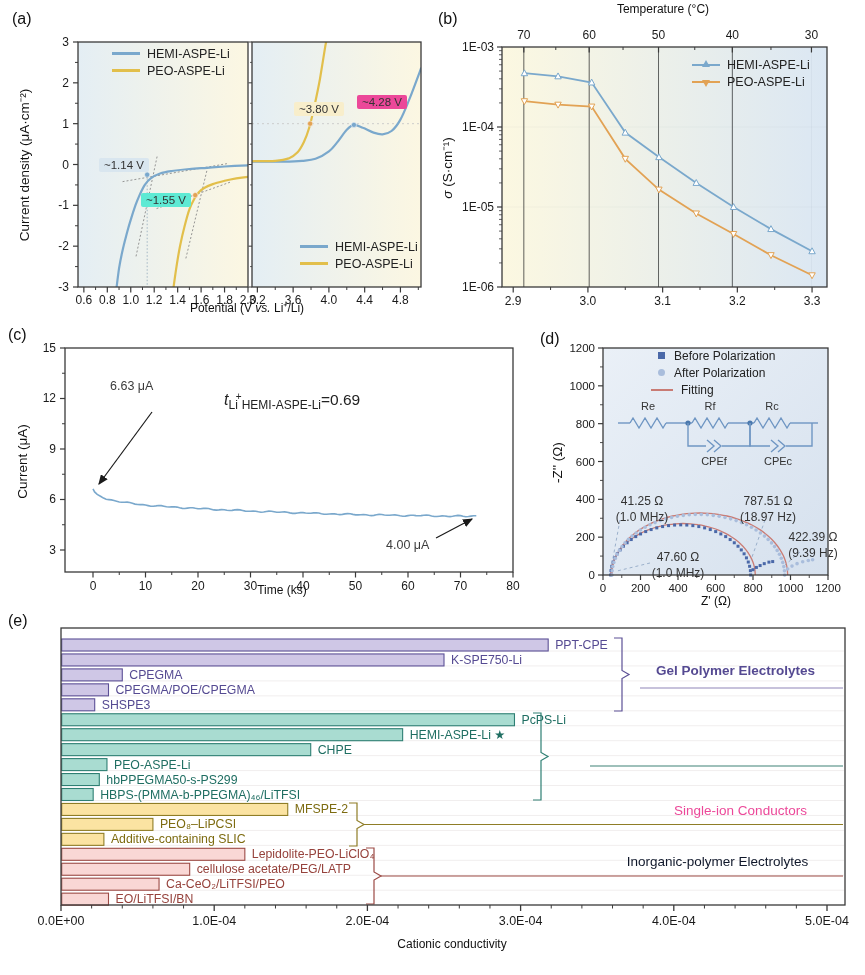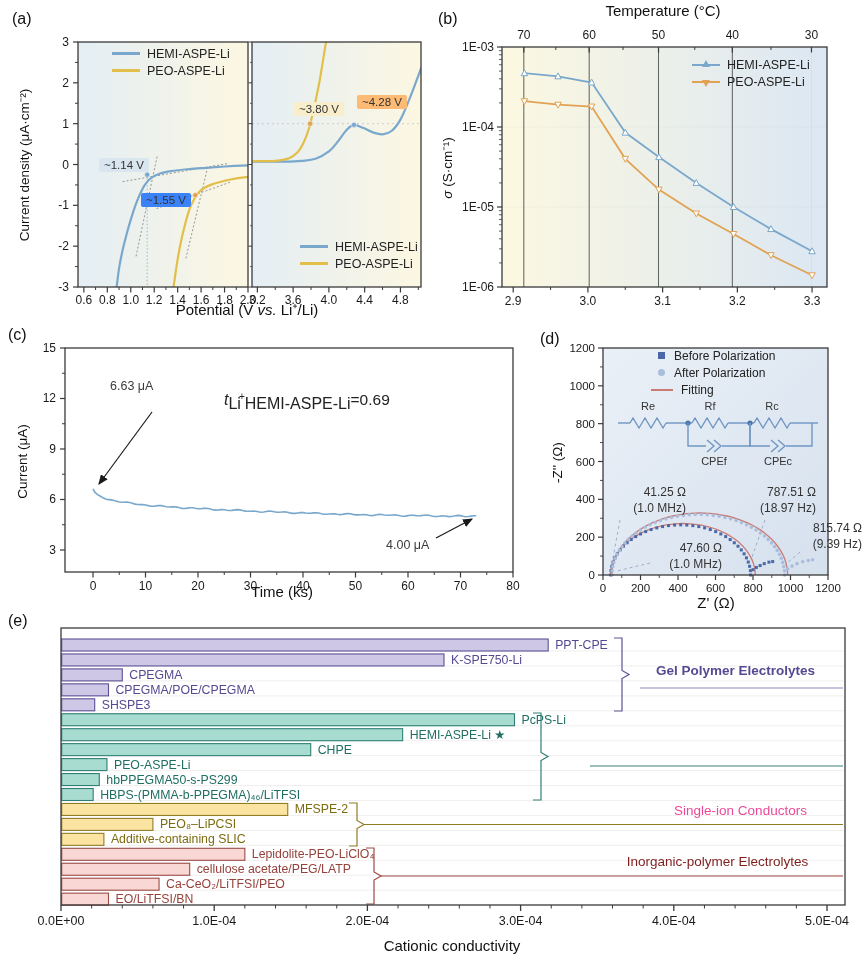--- a/index.html
+++ b/index.html
@@ -1,40 +1,40 @@
 <!DOCTYPE html>
 <html><head>
 <meta charset="utf-8">
 <style>
   html,body{margin:0;padding:0;background:#fff;}
   .fig{position:relative;width:865px;height:975px;background:#fff;
        font-family:"Liberation Sans",sans-serif;color:#1a1a1a;overflow:hidden;}
   svg{position:absolute;overflow:visible;font-family:"Liberation Sans",sans-serif;}
   .ptag{position:absolute;font-size:16px;color:#111;}
   .vlab{position:absolute;transform:rotate(-90deg);text-align:center;font-size:13.5px;color:#111;}
-  .xlab{position:absolute;text-align:center;font-size:15px;color:#111;}
+  .xlab{position:absolute;text-align:center;font-size:12px;color:#111;}
   .legend{position:absolute;font-size:12.5px;color:#222;}
   .lrow{display:flex;align-items:center;height:17px;}
   .lswatch{width:28px;height:2.5px;margin-right:7px;flex:none;}
   .lg-swatch{position:relative;width:28px;height:12px;margin-right:7px;flex:none;}
   .lg-line{position:absolute;left:0;top:5px;width:28px;height:2px;}
   .lg-tri-up{position:absolute;left:10px;top:1px;width:0;height:0;
      border-left:4px solid transparent;border-right:4px solid transparent;border-bottom:7px solid #7aa8cc;}
   .lg-tri-dn{position:absolute;left:10px;top:4px;width:0;height:0;
      border-left:4px solid transparent;border-right:4px solid transparent;border-top:7px solid #e2a254;}
   .sqm{width:7px;height:7px;margin:0 9px 0 8px;flex:none;}
   .dotm{width:7px;height:7px;border-radius:50%;margin:0 9px 0 8px;flex:none;}
   .linem{width:22px;height:2px;margin:0 2px 0 1px;flex:none;}
   .annbox{position:absolute;font-size:11.5px;padding:1px 5px;border-radius:2px;color:#333;white-space:nowrap;}
   .anntx{position:absolute;font-size:12.5px;color:#3c3c3c;white-space:nowrap;}
-  .anndd{position:absolute;font-size:12px;line-height:1.3;text-align:right;color:#333;white-space:nowrap;}
+  .anndd{position:absolute;font-size:12px;line-height:1.3;text-align:center;color:#333;white-space:nowrap;margin-top:9px;}
   .cat{position:absolute;font-size:13.5px;text-align:center;white-space:nowrap;}
   .tA{position:absolute;font-size:15px;color:#222;}
   .tA .it{font-style:italic;font-size:16px;}
-  .tA .sb{font-size:16px;vertical-align:-4px;}
+  .tA .sb{font-size:12px;vertical-align:-4px;}
   .tA .sp{font-size:10px;vertical-align:5px;margin-left:-2px;}
   .tA .eq{font-size:15.5px;}
   .it{font-style:italic;}
 </style>
 </head>
 <body>
 
 <div class="fig">
 
   <svg id="svg-a" style="left:0;top:0" width="432" height="320">
@@ -646,30 +646,30 @@
         <span class="dotm" id="swD2" style="background: rgb(169, 189, 220);"></span>
         <span>After Polarization</span>
       </div>
     <div class="lrow" style="height:17px">
         <span class="linem" id="swD3" style="background: rgb(201, 123, 116);"></span>
         <span style="margin-left:6px">Fitting</span>
       </div>
   </div>
 
   <div class="annbox" id="ann114" style="left: 99px; top: 158px; background: rgb(217, 230, 239);">~1.14 V</div>
-  <div class="annbox" id="ann155" style="left: 141px; top: 193px; background: #3b82f6;">~1.55 V</div>
+  <div class="annbox" id="ann155" style="left: 141px; top: 193px; background: #5eead4;">~1.55 V</div>
   <div class="annbox" id="ann380" style="left: 294px; top: 102px; background: rgb(248, 238, 203);">~3.80 V</div>
-  <div class="annbox" id="ann428" style="left: 357px; top: 95px; background: #fdba74;">~4.28 V</div>
+  <div class="annbox" id="ann428" style="left: 357px; top: 95px; background: #ec4899;">~4.28 V</div>
 
   <div class="anntx" style="left:110px;top:379px">6.63 μA</div>
   <div class="anntx" style="left:386px;top:538px">4.00 μA</div>
   <div class="tA" style="left:224px;top:391px"><span class="it">t</span><span class="sb">Li</span><span class="sp">+</span><span class="sb">HEMI-ASPE-Li</span><span class="eq">=0.69</span></div>
 
   <div class="anndd" style="left:598px;top:485px;width:88px"><span>41.25 Ω</span><br><span>(1.0 MHz)</span></div>
   <div class="anndd" style="left:634px;top:541px;width:88px"><span>47.60 Ω</span><br><span>(1.0 MHz)</span></div>
   <div class="anndd" style="left:720px;top:485px;width:96px"><span>787.51 Ω</span><br><span>(18.97 Hz)</span></div>
-  <div class="anndd" style="left:764px;top:521px;width:98px"><span>815.74 Ω</span><br><span>(9.39 Hz)</span></div>
+  <div class="anndd" style="left:764px;top:521px;width:98px"><span>422.39 Ω</span><br><span>(9.39 Hz)</span></div>
 
   <div class="cat" id="catGel" style="left: 628px; top: 663px; width: 215px; color: rgb(85, 74, 146); font-weight: bold;">Gel Polymer Electrolytes</div>
   <div class="cat" id="catSingle" style="left: 653px; top: 803px; width: 175px; color: #ec4899;">Single-ion Conductors</div>
-  <div class="cat" id="catInorg" style="left: 615px; top: 854px; width: 205px; color: #7f1d1d;">Inorganic-polymer Electrolytes</div>
+  <div class="cat" id="catInorg" style="left: 615px; top: 854px; width: 205px; color: #0f172a;">Inorganic-polymer Electrolytes</div>
 
 </div>
 
 </body></html>

